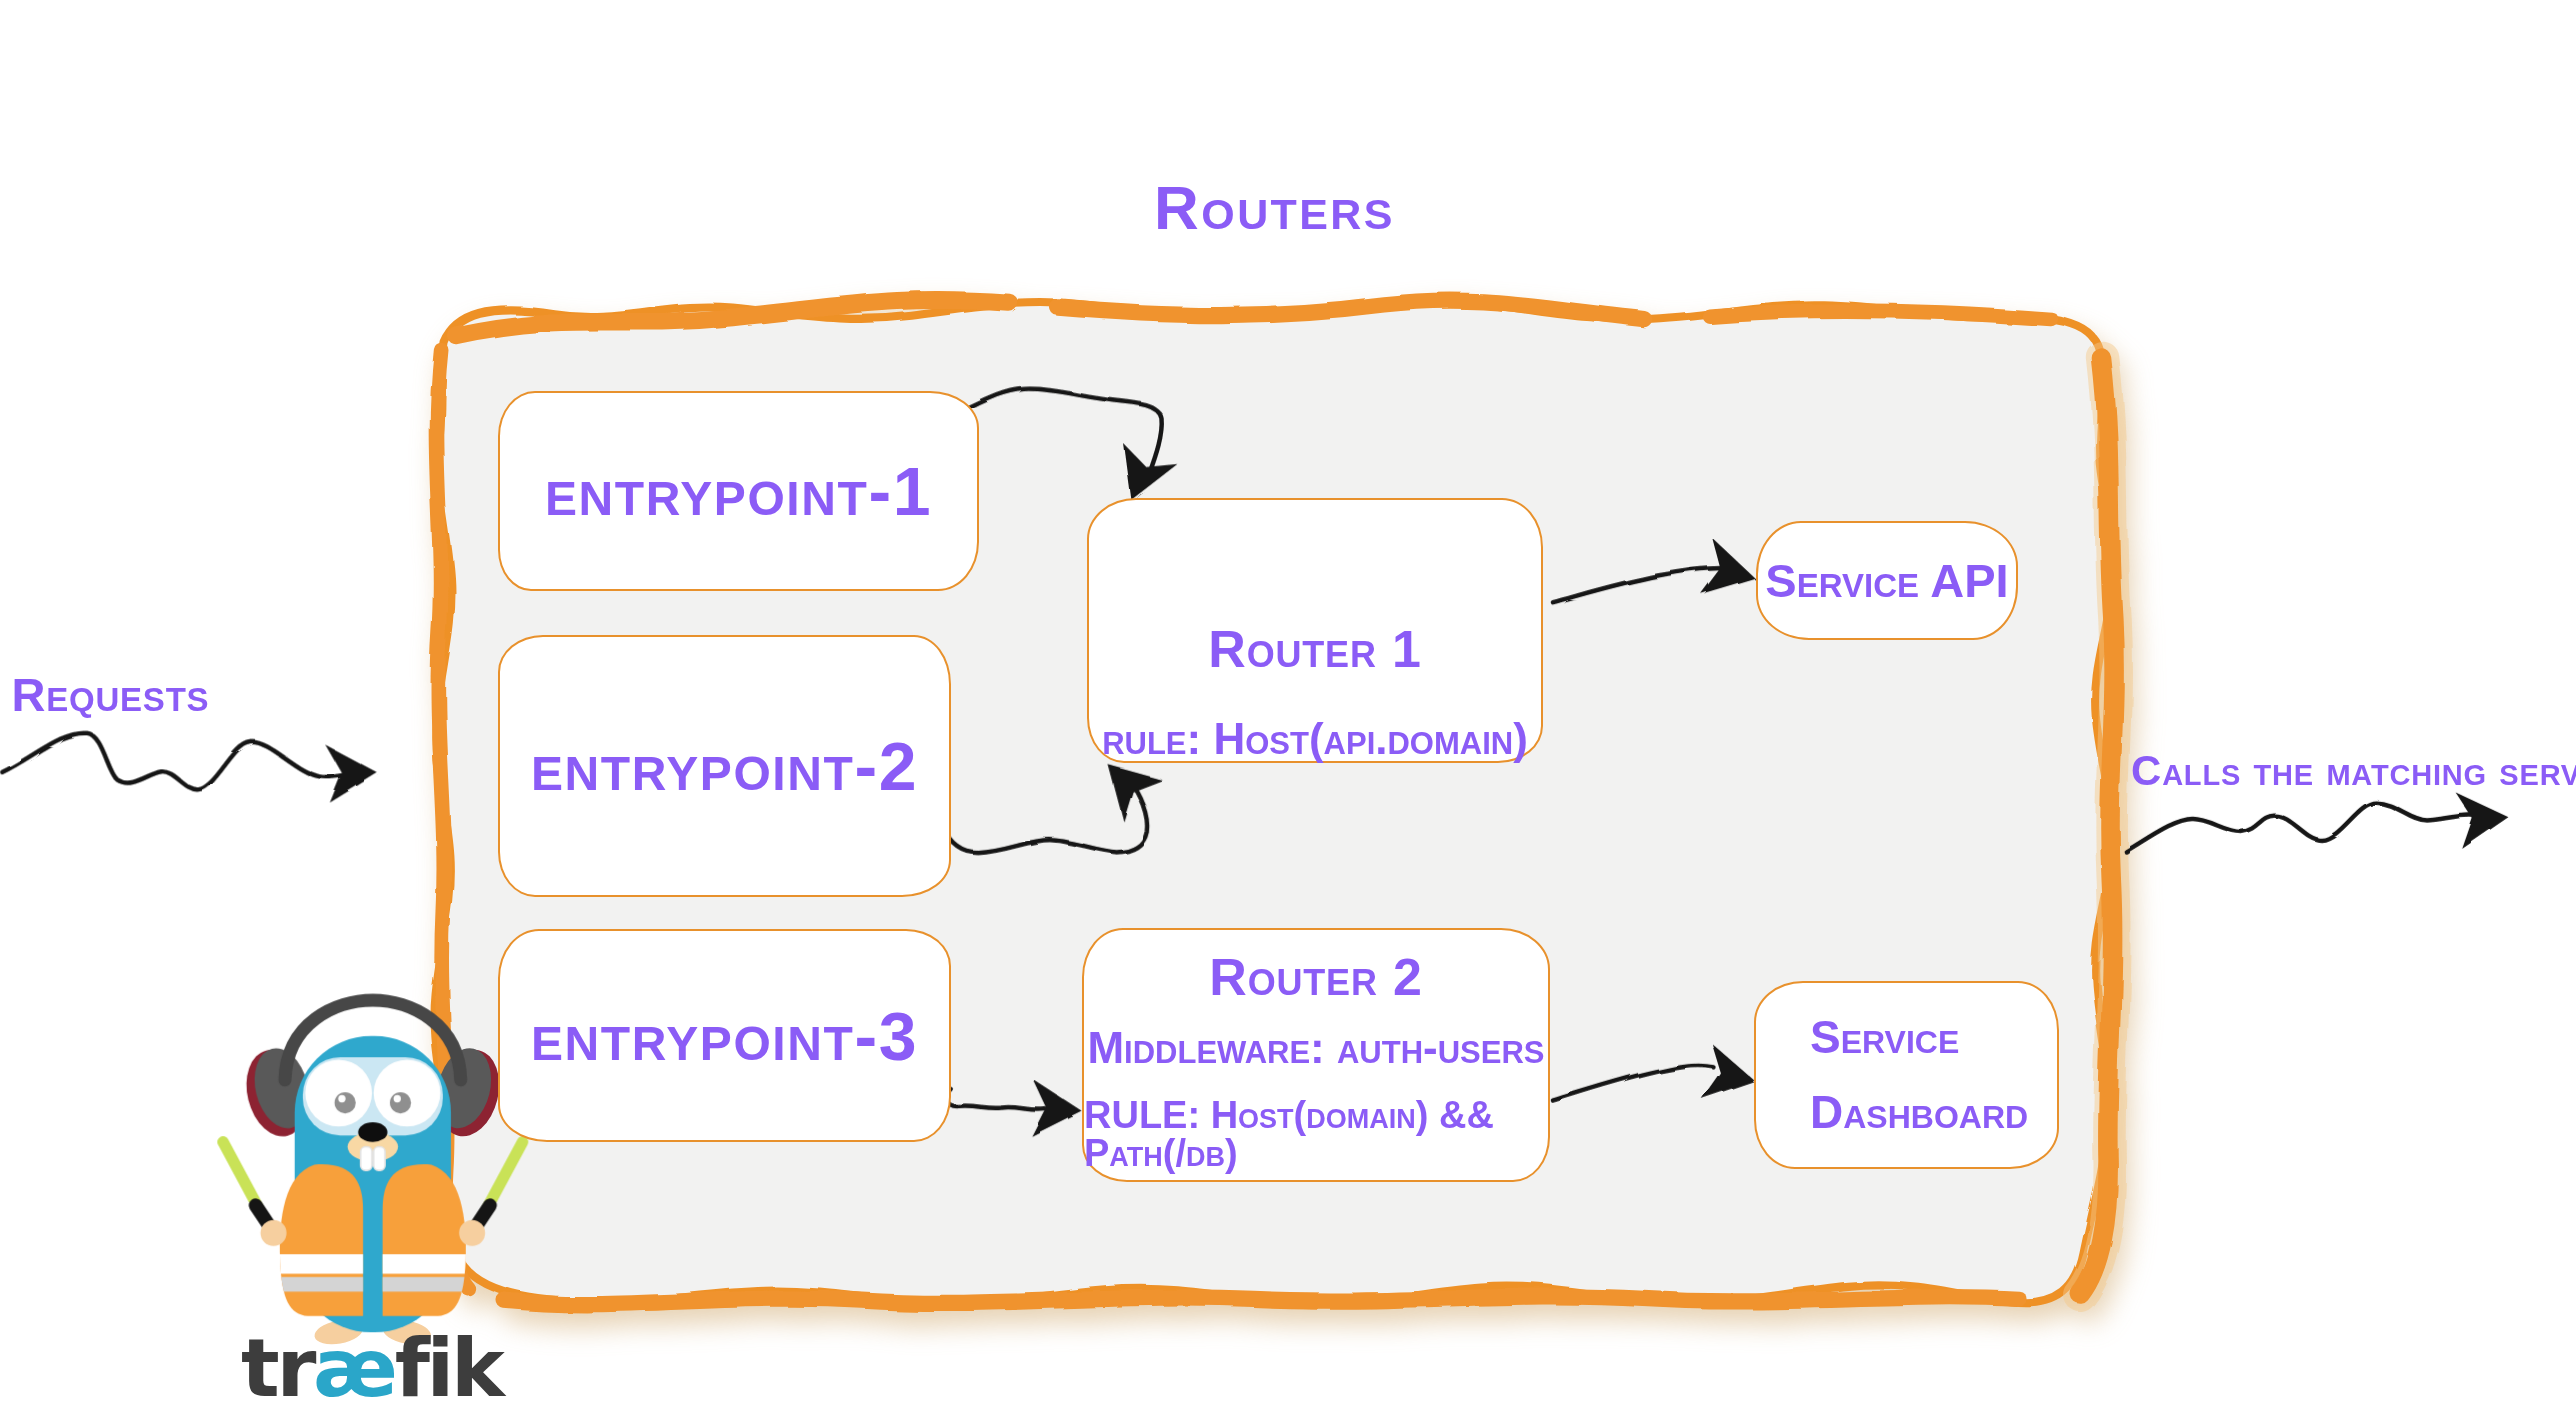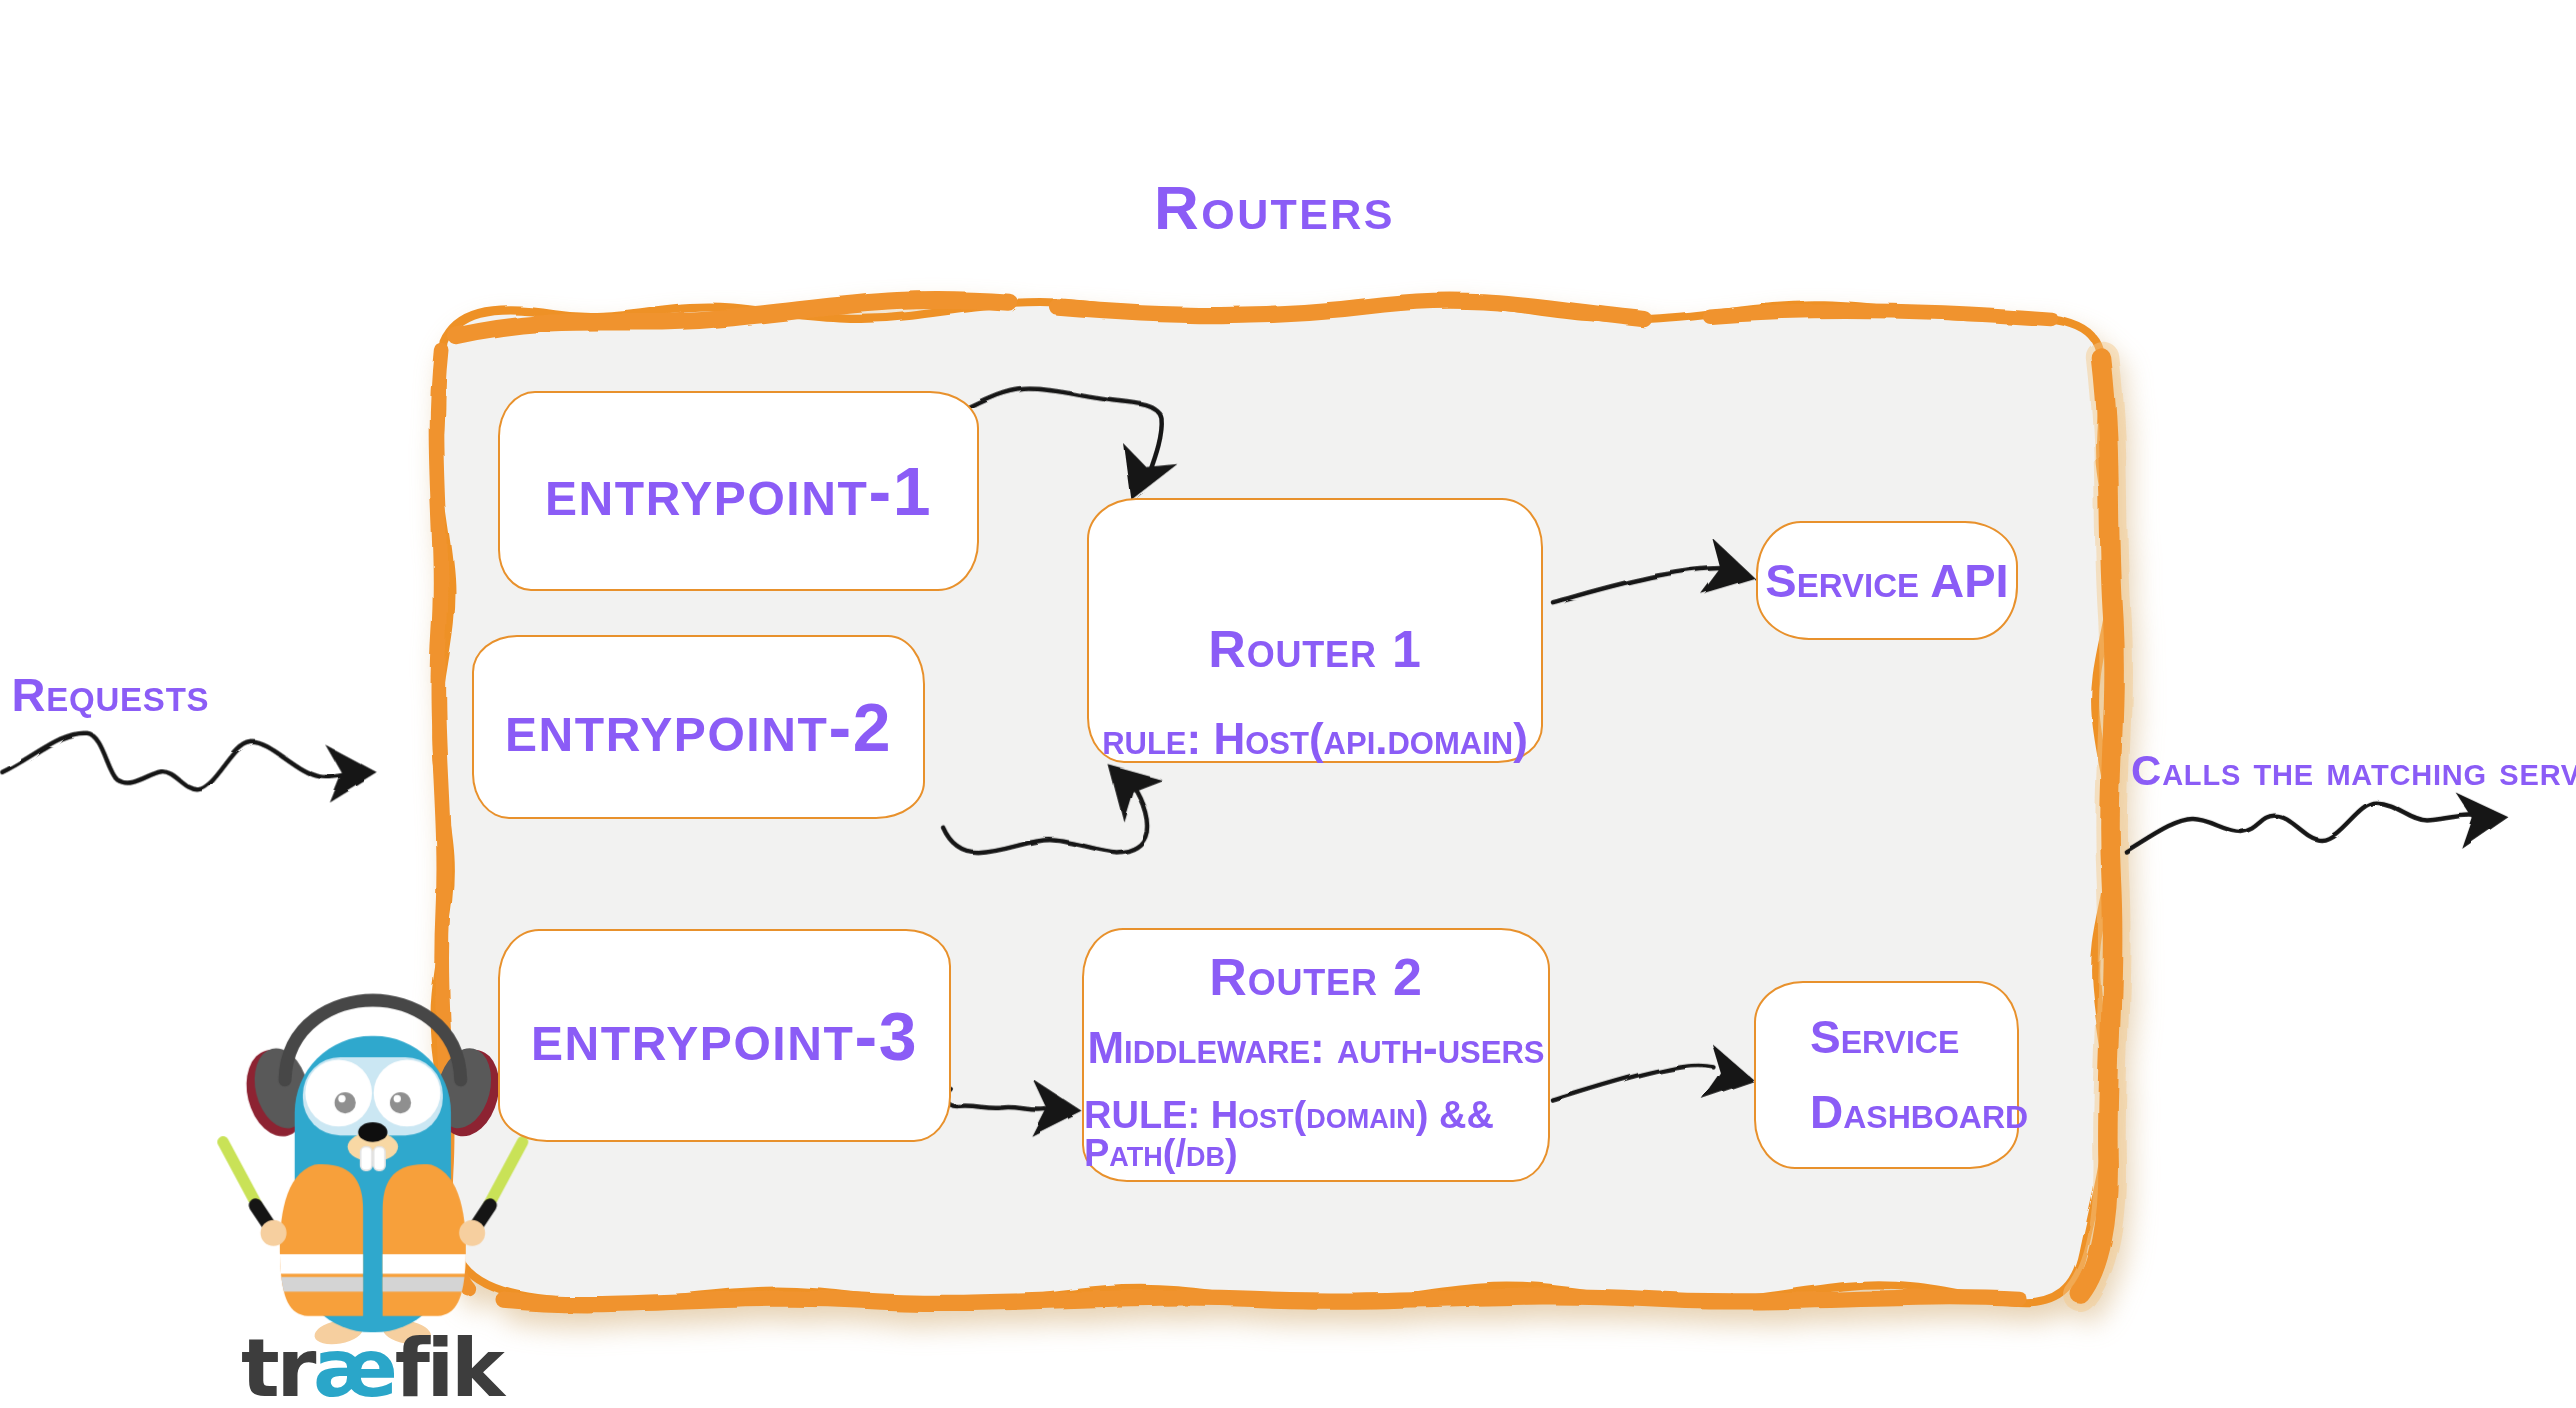--- a/index.html
+++ b/index.html
@@ -9,37 +9,37 @@
         font-weight:600;color:#8b5cf6;line-height:1;}
   .title{position:absolute;left:949px;top:177px;width:651px;text-align:center;
          font-size:62px;letter-spacing:2.4px;}
   .annotation{position:absolute;white-space:nowrap;}
   .requests{left:11.4px;top:671px;font-size:47px;letter-spacing:0.8px;}
   .calls{left:2131px;top:750px;font-size:42px;letter-spacing:0.8px;}
   .box{position:absolute;background:#ffffff;border:2.8px solid #e8912c;box-sizing:border-box;
        display:flex;align-items:center;justify-content:center;flex-direction:column;}
   .box.e1{left:498px;top:391px;width:481px;height:200px;
           border-radius:37px 49px 41px 33px / 45px 37px 49px 41px;}
-  .box.e2{left:472px;top:635px;width:453px;height:184px;
+  .box.e2{left:498px;top:635px;width:453px;height:262px;
           border-radius:45px 37px 49px 37px / 37px 49px 37px 45px;}
   .box.e3{left:498px;top:929px;width:453px;height:213px;
           border-radius:41px 45px 37px 49px / 49px 37px 45px 37px;}
   .e-label{font-size:68px;letter-spacing:1.6px;}
   .box.r1{left:1087px;top:498px;width:456px;height:265px;justify-content:flex-end;
           padding-top:24.4px;border-radius:49px 41px 45px 37px / 41px 49px 37px 45px;}
   .box.r2{left:1082px;top:928px;width:468px;height:254px;justify-content:flex-start;
           padding-top:21px;border-radius:41px 49px 37px 45px / 49px 41px 45px 37px;}
   .box-title{font-size:52px;letter-spacing:0.8px;}
   .r1 .box-rule{font-size:44px;margin-top:42px;}
   .r2 .box-rule{font-size:38px;margin-top:26px;}
   .r2 .box-mw{font-size:44px;margin-top:23px;}
   .box.api{left:1756px;top:521px;width:262px;height:119px;
            border-radius:45px 53px 45px 53px / 53px 45px 53px 45px;}
   .api-label{font-size:47px;}
-  .box.dash{left:1754px;top:981px;width:265px;height:188px;align-items:flex-start;
+  .box.dash{left:1754px;top:981px;width:305px;height:188px;align-items:flex-start;
             justify-content:center;padding-left:54px;
             border-radius:49px 41px 49px 41px / 41px 49px 41px 49px;}
   .dash-line{font-size:46px;line-height:1.62;}
   .wordmark{position:absolute;left:241px;top:1328px;font-family:"DejaVu Sans",sans-serif;
             font-size:81px;font-weight:700;letter-spacing:-3.3px;line-height:1;}
   .wordmark .dk{color:#3d3d3d;}
   .wordmark .tl{color:#2aa6c9;}
 </style>
 </head>
 <body>

